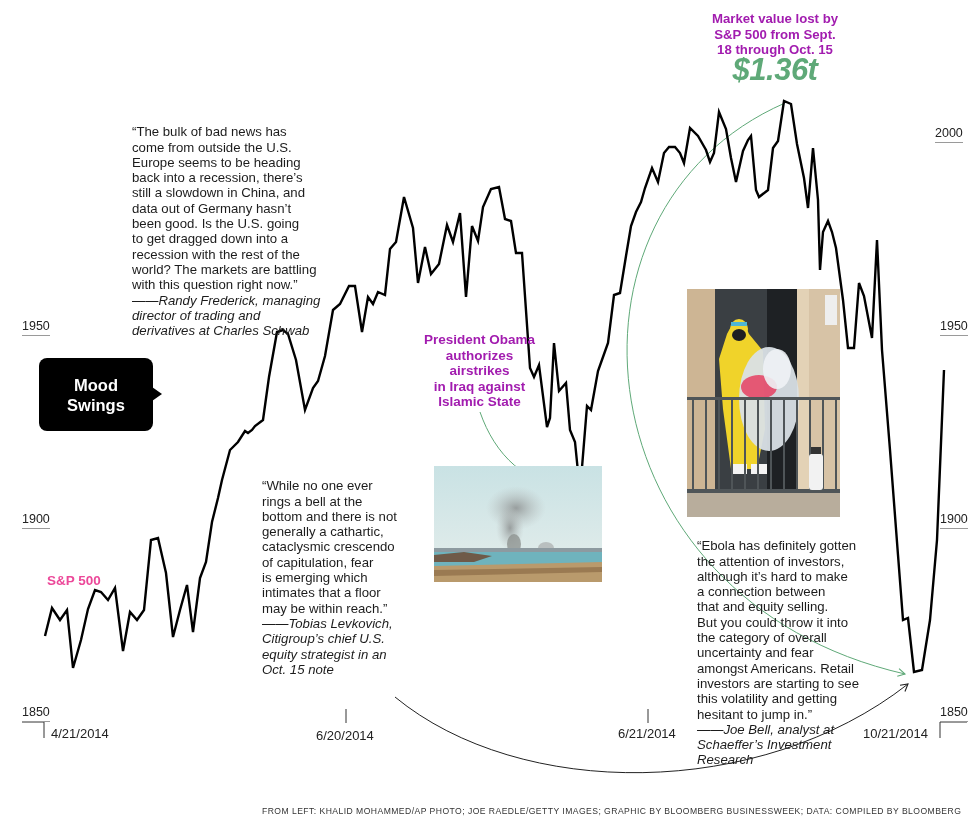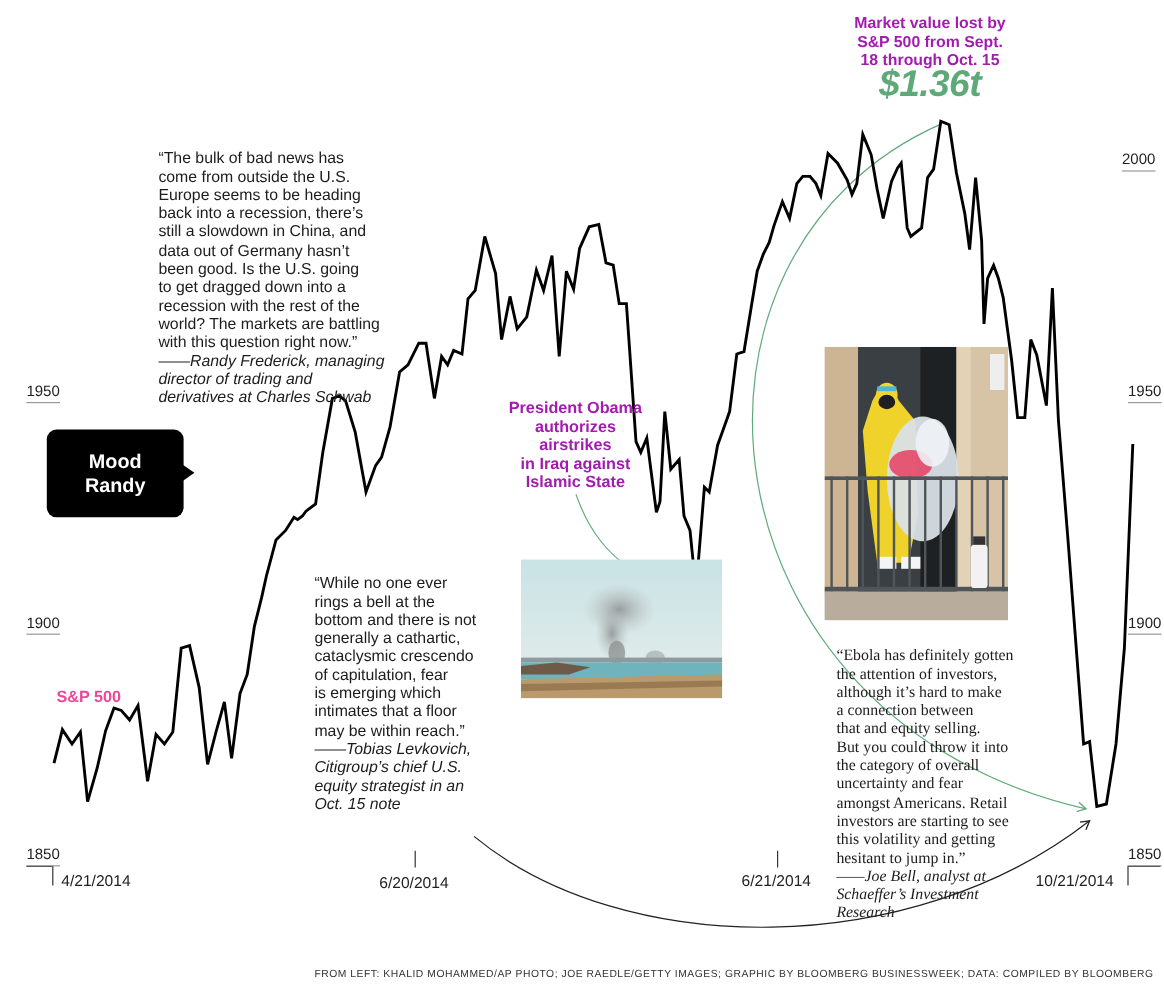--- a/index.html
+++ b/index.html
@@ -58,21 +58,21 @@
 
 <span class="xlab" style="left:51px; top:726px;">4/21/2014</span>
 <span class="xlab" style="left:316px; top:728px;">6/20/2014</span>
 <span class="xlab" style="left:618px; top:726px;">6/21/2014</span>
 <span class="xlab" style="left:863px; top:726px;">10/21/2014</span>
 
 <span class="series-label" style="left:47px; top:573px;">S&amp;P 500</span>
 
 <div class="mood">
   <span>Mood</span>
-  <span>Randy</span>
+  <span>Swings</span>
 </div>
 
 <div class="quote" style="left:132px; top:109px; width:215px;">
   <span>“The bulk of bad news has
 come from outside the U.S.
 Europe seems to be heading
 back into a recession, there’s
 still a slowdown in China, and
 data out of Germany hasn’t
 been good. Is the U.S. going
@@ -97,21 +97,21 @@
 of capitulation, fear
 is emerging which
 intimates that a floor
 may be within reach.”</span>
   <span class="attrib">——Tobias Levkovich,
 Citigroup’s chief U.S.
 equity strategist in an
 Oct. 15 note</span>
 </div>
 
-<div class="quote" style="left:697px; top:523px; width:200px;font-family:Liberation Serif, serif;">
+<div class="quote" style="left:697px; top:523px; width:200px;">
   <span>“Ebola has definitely gotten
 the attention of investors,
 although it’s hard to make
 a connection between
 that and equity selling.
 But you could throw it into
 the category of overall
 uncertainty and fear
 amongst Americans. Retail
 investors are starting to see

